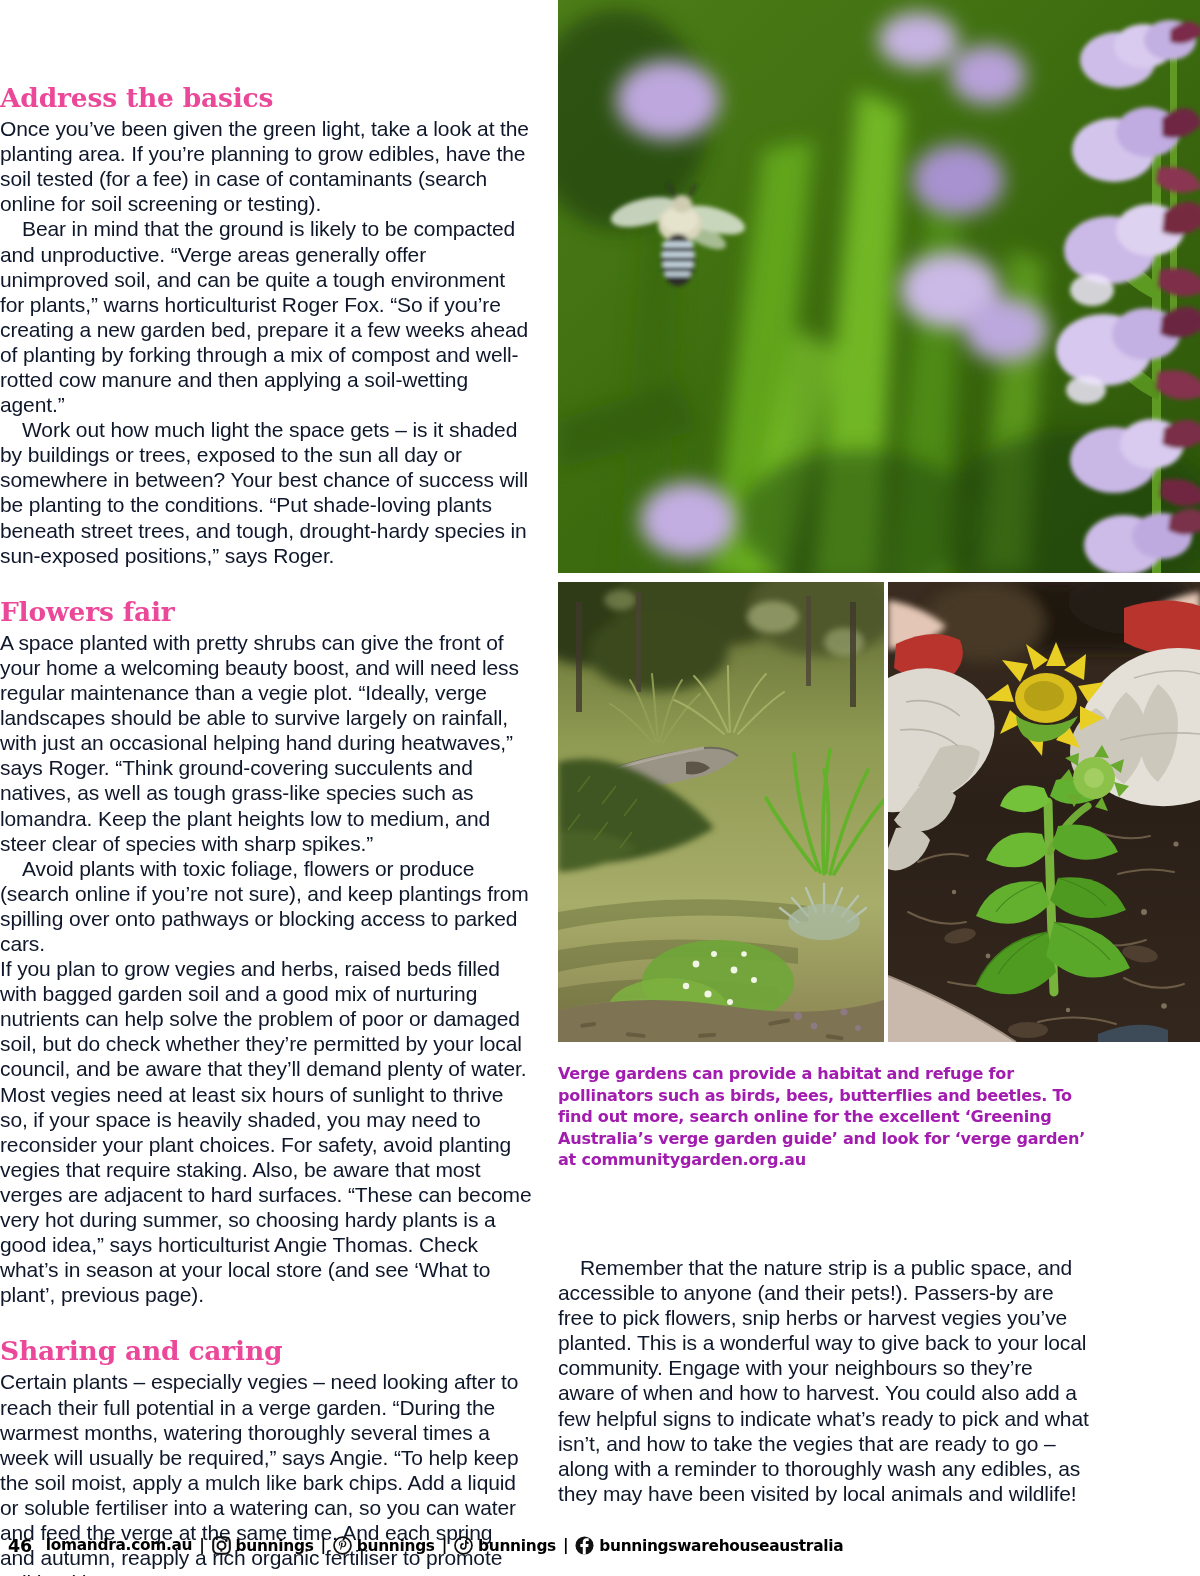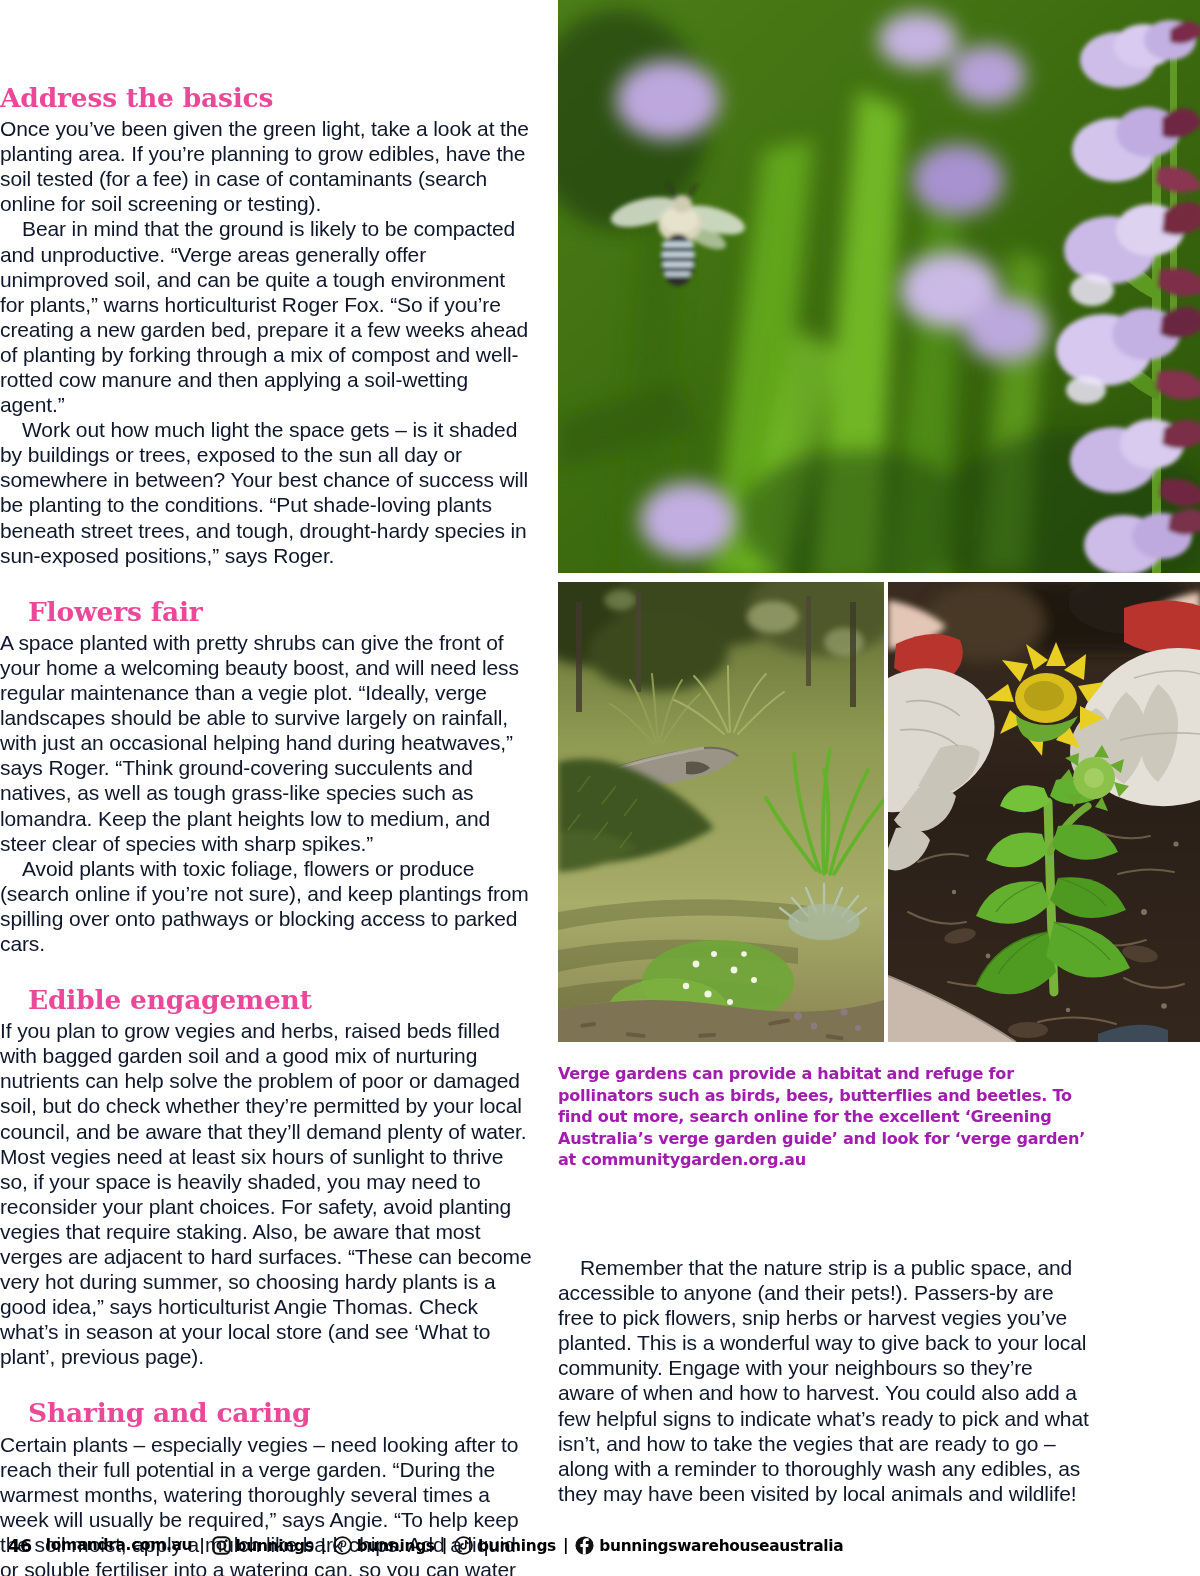--- a/index.html
+++ b/index.html
@@ -34,21 +34,20 @@
     font-family: "DejaVu Serif", "Liberation Serif", serif;
     font-weight: bold;
     font-size: 26.5px;
     line-height: 1.06;
     letter-spacing: -0.2px;
     margin: 0 0 4px 0;
     color: #ec4899;
   }
   h2.section-head.spaced {
     margin-top: 30px;
-    padding-left: 28px;
   }
 
   p.body {
     font-family: "Liberation Sans", sans-serif;
     font-size: 21px;
     line-height: 25.1px;
     margin: 0;
     color: #0f172a;
     letter-spacing: -0.12px;
     font-weight: 400;
@@ -137,21 +136,20 @@
 
   <h2 class="section-head">Address the basics</h2>
   <p class="body">Once you’ve been given the green light, take a look at the planting area. If you’re planning to grow edibles, have the soil tested (for a fee) in case of contaminants (search online for soil screening or testing).</p>
   <p class="body indent">Bear in mind that the ground is likely to be compacted and unproductive. “Verge areas generally offer unimproved soil, and can be quite a tough environment for plants,” warns horticulturist Roger Fox. “So if you’re creating a new garden bed, prepare it a few weeks ahead of planting by forking through a mix of compost and well-rotted cow manure and then applying a soil-wetting agent.”</p>
   <p class="body indent">Work out how much light the space gets – is it shaded by buildings or trees, exposed to the sun all day or somewhere in between? Your best chance of success will be planting to the conditions. “Put shade-loving plants beneath street trees, and tough, drought-hardy species in sun-exposed positions,” says Roger.</p>
 
   <h2 class="section-head spaced">Flowers fair</h2>
   <p class="body">A space planted with pretty shrubs can give the front of your home a welcoming beauty boost, and will need less regular maintenance than a vegie plot. “Ideally, verge landscapes should be able to survive largely on rainfall, with just an occasional helping hand during heatwaves,” says Roger. “Think ground-covering succulents and natives, as well as tough grass-like species such as lomandra. Keep the plant heights low to medium, and steer clear of species with sharp spikes.”</p>
   <p class="body indent">Avoid plants with toxic foliage, flowers or produce (search online if you’re not sure), and keep plantings from spilling over onto pathways or blocking access to parked cars.</p>
 
-  <h2 class="section-head spaced">Edible engagement</h2>
   <p class="body">If you plan to grow vegies and herbs, raised beds filled with bagged garden soil and a good mix of nurturing nutrients can help solve the problem of poor or damaged soil, but do check whether they’re permitted by your local council, and be aware that they’ll demand plenty of water. Most vegies need at least six hours of sunlight to thrive so, if your space is heavily shaded, you may need to reconsider your plant choices. For safety, avoid planting vegies that require staking. Also, be aware that most verges are adjacent to hard surfaces. “These can become very hot during summer, so choosing hardy plants is a good idea,” says horticulturist Angie Thomas. Check what’s in season at your local store (and see ‘What to plant’, previous page).</p>
 
   <h2 class="section-head spaced">Sharing and caring</h2>
   <p class="body">Certain plants – especially vegies – need looking after to reach their full potential in a verge garden. “During the warmest months, watering thoroughly several times a week will usually be required,” says Angie. “To help keep the soil moist, apply a mulch like bark chips. Add a liquid or soluble fertiliser into a watering can, so you can water and feed the verge at the same time. And each spring and autumn, reapply a rich organic fertiliser to promote soil health.”</p>
 </div>
 
 <div class="photo" id="hero-photo">
   <svg viewBox="0 0 642 573" preserveAspectRatio="none" aria-hidden="true">
     <defs>
       <linearGradient id="gBg" x1="0" y1="0" x2="1" y2="1">

